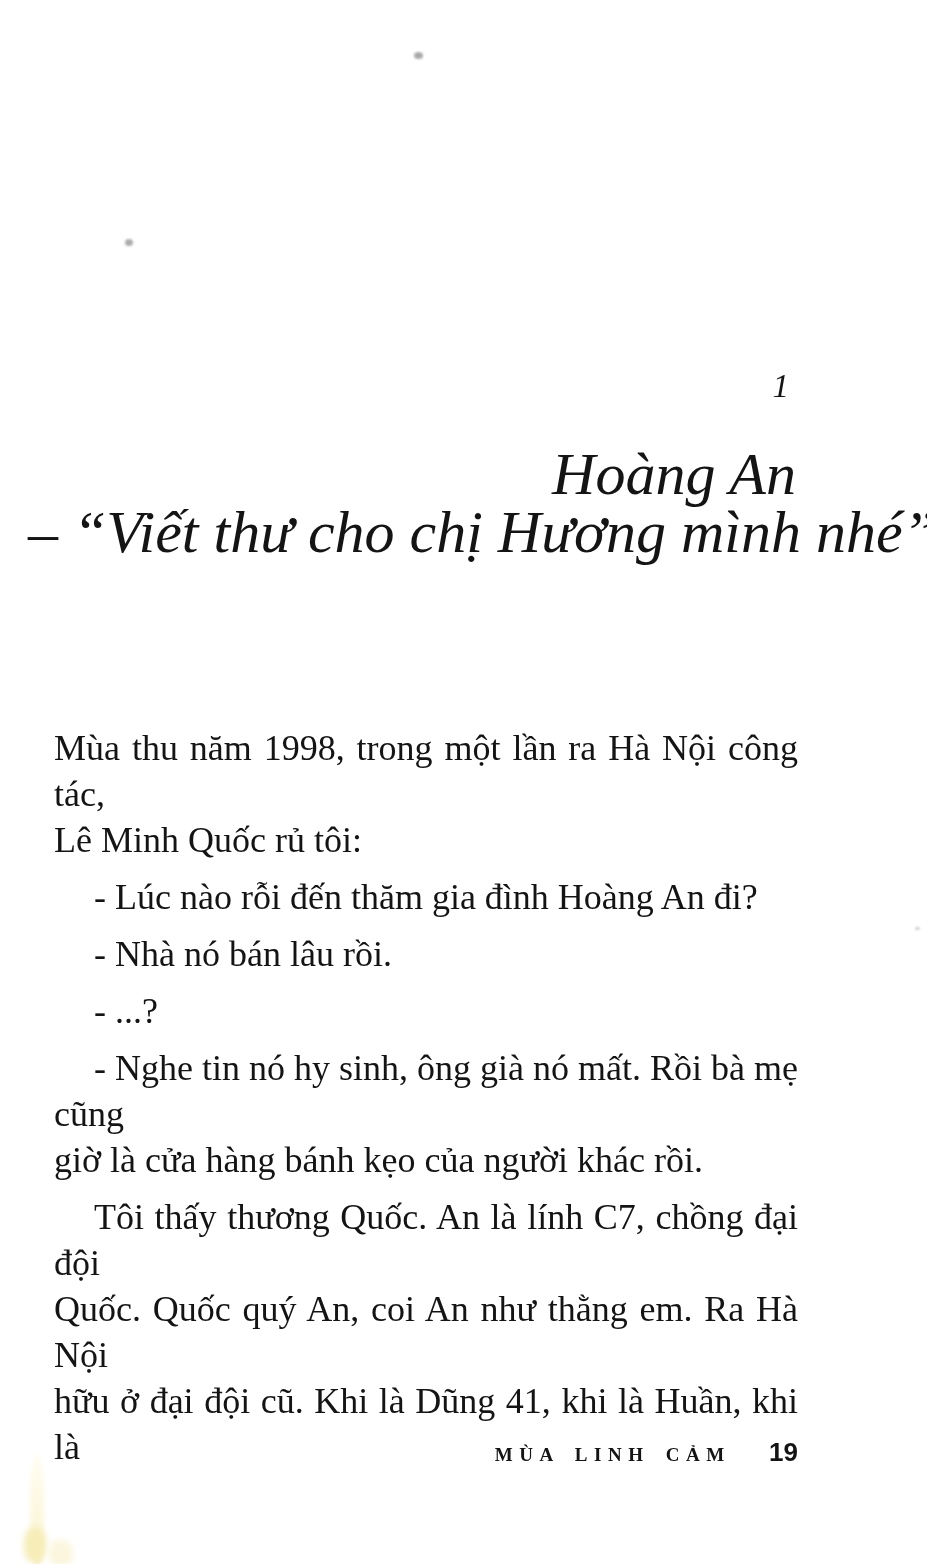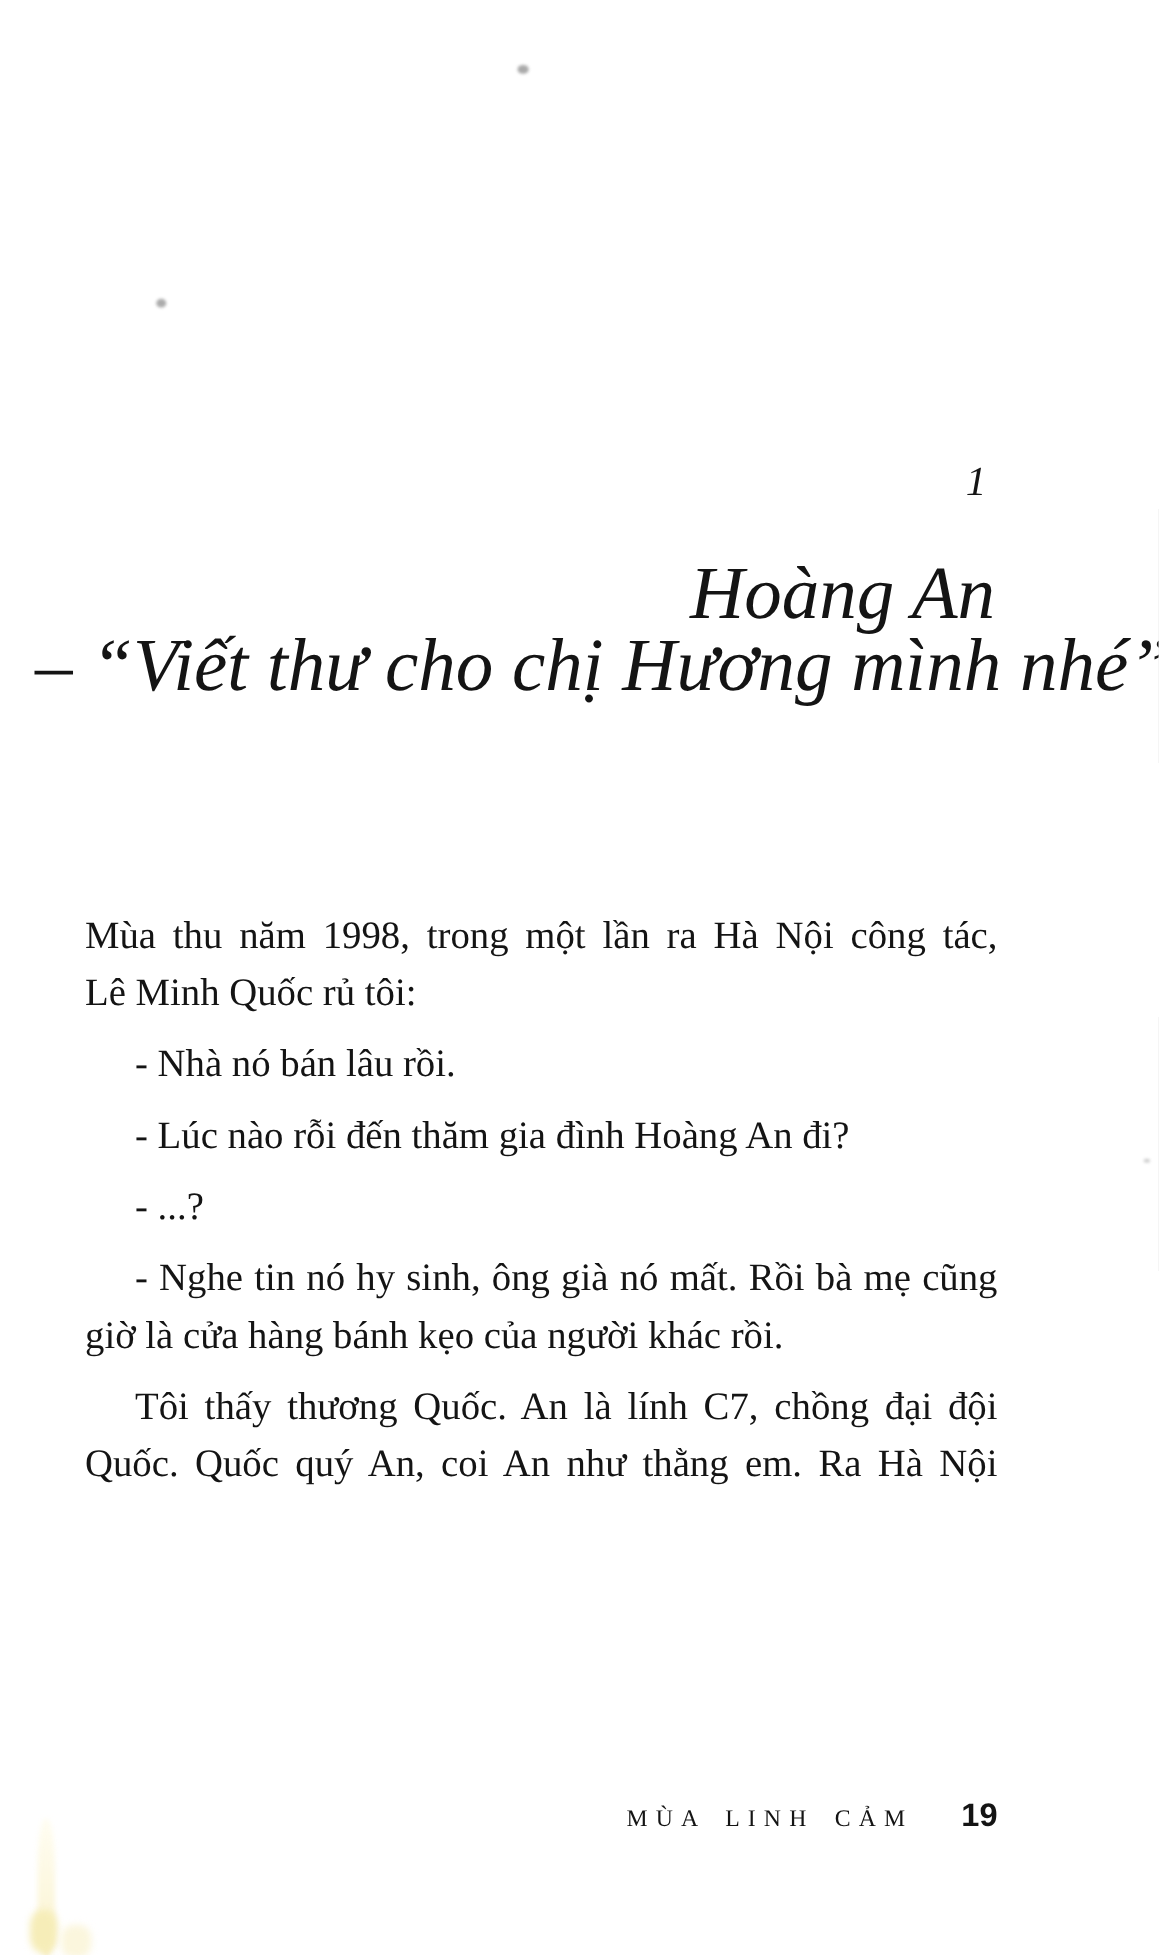--- a/index.html
+++ b/index.html
@@ -42,23 +42,23 @@
     white-space: nowrap;
   }
   .chapter-title .title-line {
     display: block;
   }
 
   
   .body-text {
     position: absolute;
     top: 725px;
-    left: 68px;
+    left: 54px;
     right: 129px;
-    font-size: 31px;
+    font-size: 36px;
     line-height: 46px;
   }
   .para { margin: 0 0 11px 0; }
   .para:last-child { margin-bottom: 0; }
   .line { min-height: 46px; }
   .line.just {
     text-align: justify;
     text-align-last: justify;
   }
   .line.fli { text-indent: 40px; }
@@ -67,21 +67,21 @@
   .footer {
     position: absolute;
     top: 1437px;
     right: 129px;
     display: flex;
     align-items: baseline;
     gap: 45px;
   }
   .running-title {
     font-size: 19px;
-    font-weight: normal;
+    font-weight: bold;
     letter-spacing: 6.5px;
     margin-right: -6.5px;
     word-spacing: 5px;
   }
   .page-number {
     font-family: "Liberation Sans", "DejaVu Sans", sans-serif;
     font-weight: bold;
     font-size: 26px;
   }
 
@@ -129,35 +129,36 @@
     <span class="title-line">Hoàng An</span>
     <span class="title-line">– “Viết thư cho chị Hương mình nhé”</span>
   </h1>
 
   <div class="body-text">
       <div class="para">
         <div class="line just">Mùa thu năm 1998, trong một lần ra Hà Nội công tác,</div>
         <div class="line">Lê Minh Quốc rủ tôi:</div>
       </div>
       <div class="para">
-        <div class="line fli">- Nhà nó bán lâu rồi.</div>
+        <div class="line fli">- Lúc nào rỗi đến thăm gia đình Hoàng An đi?</div>
       </div>
       <div class="para">
-        <div class="line fli">- Lúc nào rỗi đến thăm gia đình Hoàng An đi?</div>
+        <div class="line fli">- Nhà nó bán lâu rồi.</div>
       </div>
       <div class="para">
         <div class="line fli">- ...?</div>
       </div>
       <div class="para">
         <div class="line just fli">- Nghe tin nó hy sinh, ông già nó mất. Rồi bà mẹ cũng</div>
         <div class="line">giờ là cửa hàng bánh kẹo của người khác rồi.</div>
       </div>
       <div class="para">
         <div class="line just fli">Tôi thấy thương Quốc. An là lính C7, chồng đại đội</div>
         <div class="line just">Quốc. Quốc quý An, coi An như thằng em. Ra Hà Nội</div>
+        <div class="line just">hữu ở đại đội cũ. Khi là Dũng 41, khi là Huần, khi là</div>
       </div>
     </div>
 
   <div class="footer">
     <span class="running-title">MÙA LINH CẢM</span>
     <span class="page-number">19</span>
   </div>
 
   <div class="stain stain-strip"></div>
   <div class="stain stain-blob"></div>

